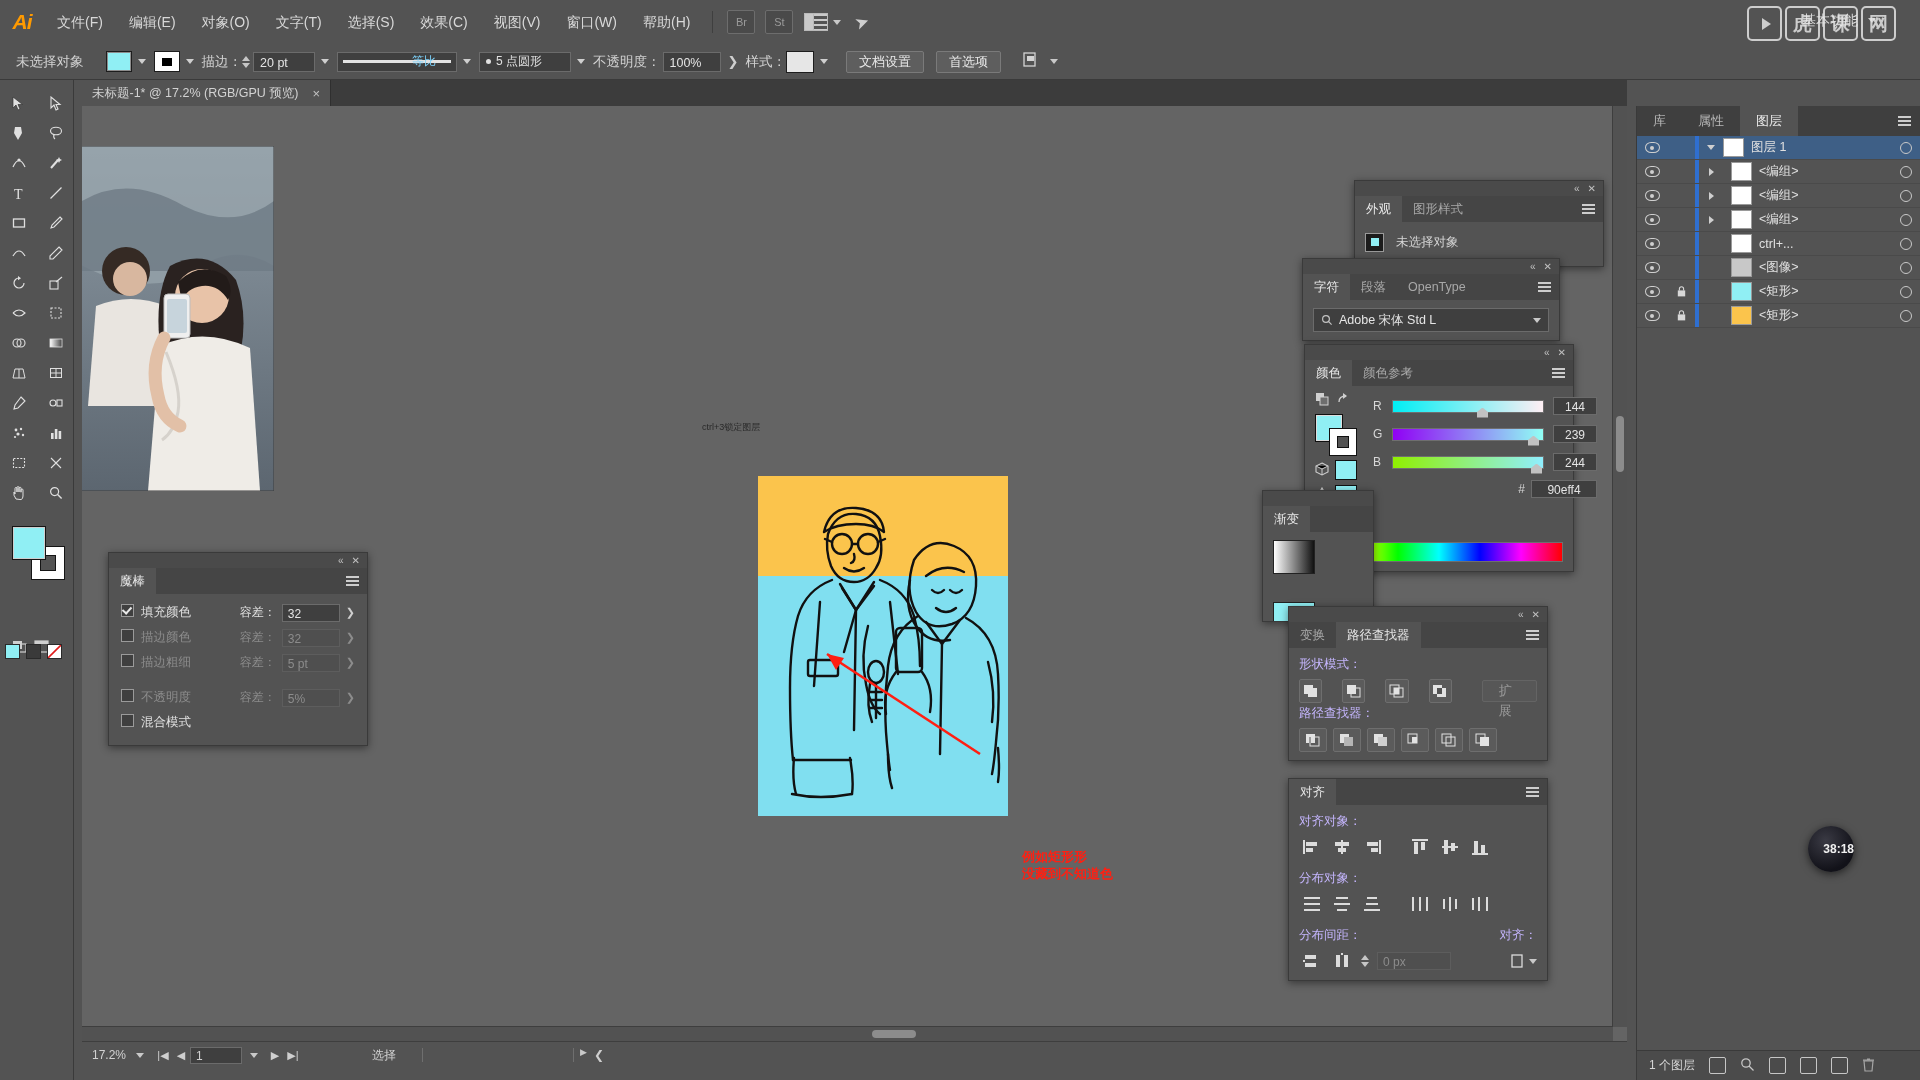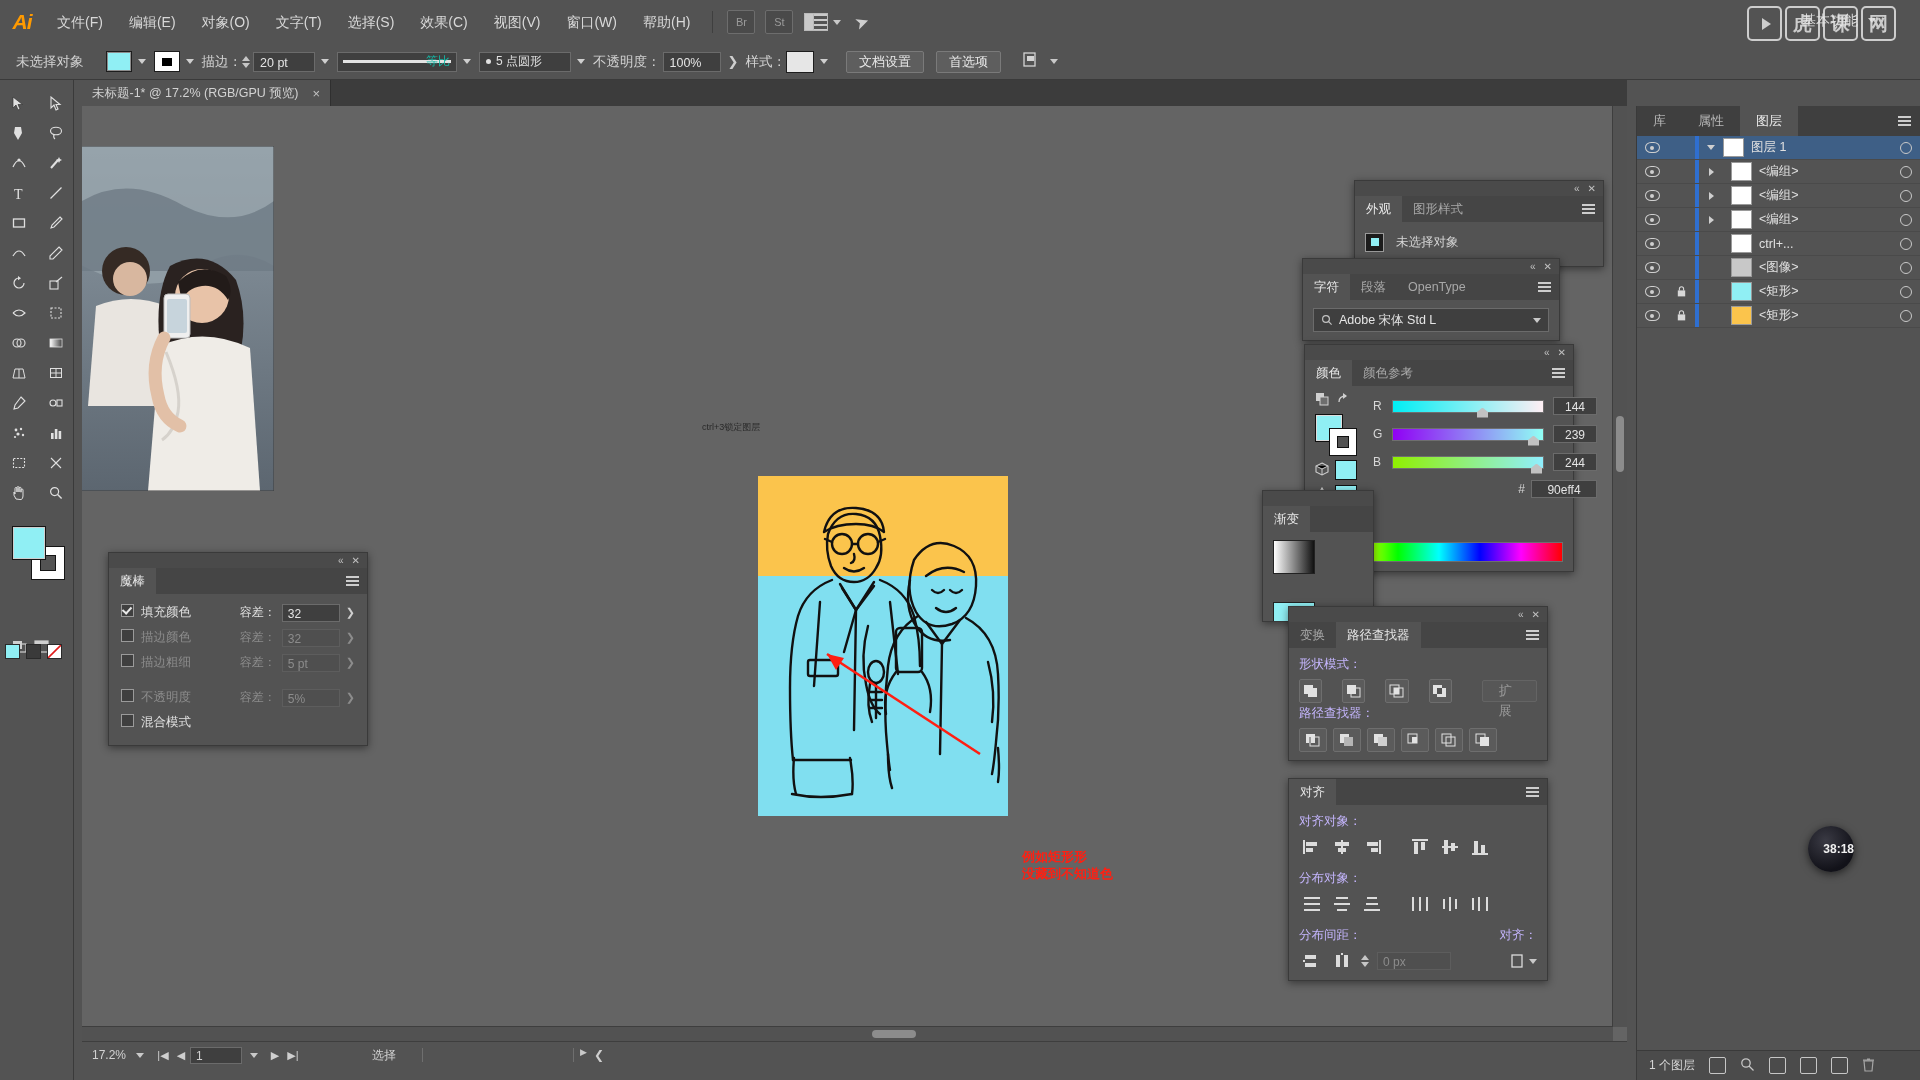--- a/index.html
+++ b/index.html
@@ -57,21 +57,21 @@
              border-top:5px solid #cfcfcf;margin:0 8px 0 6px;}
   .field{background:#3f3f3f;border:1px solid #6b6b6b;height:20px;line-height:20px;
          color:#e4e4e4;font-size:12.5px;padding:0 6px;box-sizing:border-box;}
   .stepper{display:flex;flex-direction:column;justify-content:center;gap:2px;margin-right:3px;}
   .stepper i{width:0;height:0;border-left:4px solid transparent;border-right:4px solid transparent;}
   .stepper i.up{border-bottom:5px solid #c6c6c6;}
   .stepper i.dn{border-top:5px solid #c6c6c6;}
   .strokeprev{width:120px;height:20px;background:#3f3f3f;border:1px solid #6b6b6b;display:flex;
               align-items:center;position:relative;padding:0 5px;box-sizing:border-box;}
   .strokeprev .ln{flex:1;height:3px;background:#e3e3e3;}
-  .strokeprev .tx{position:absolute;right:6px;font-size:12px;color:#14b8a6;margin-left:36px;}
+  .strokeprev .tx{position:absolute;right:20px;font-size:12px;color:#7dd3fc;margin-left:36px;}
   .profilebox{width:92px;height:20px;background:#3f3f3f;border:1px solid #6b6b6b;display:flex;
               align-items:center;gap:5px;padding:0 6px;box-sizing:border-box;font-size:12px;color:#e0e0e0;}
   .dot{width:5px;height:5px;border-radius:50%;background:#e0e0e0;}
   .rt{color:#cfcfcf;font-size:13px;margin:0 7px;}
   .btn{background:#5e5e5e;border:1px solid #7a7a7a;border-radius:2px;height:22px;line-height:20px;
        padding:0 12px;color:#e8e8e8;font-size:13px;box-sizing:border-box;}
   .styleswatch{width:26px;height:20px;background:#e6e6e6;border:1px solid #1d1d1d;}
 
   
   .tabbar{position:absolute;left:82px;top:80px;width:1545px;height:26px;background:#3c3c3c;}

